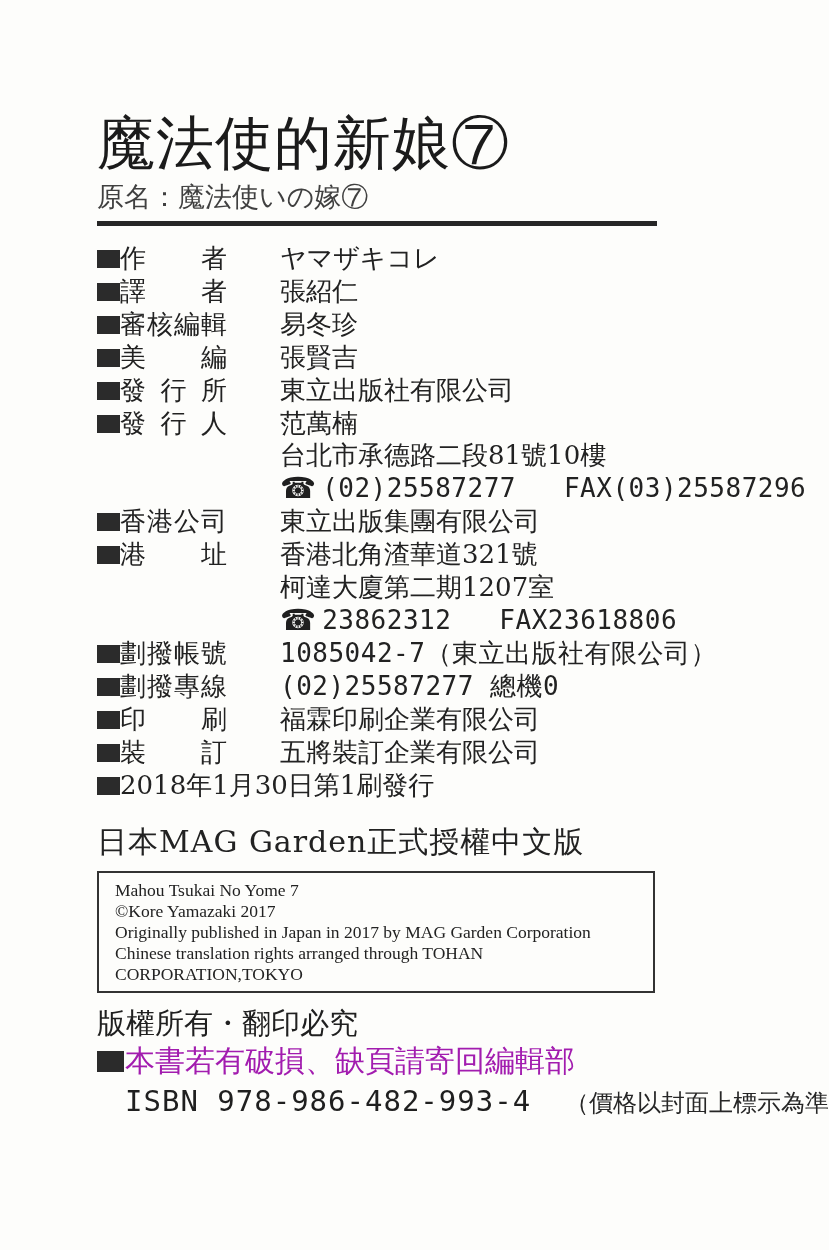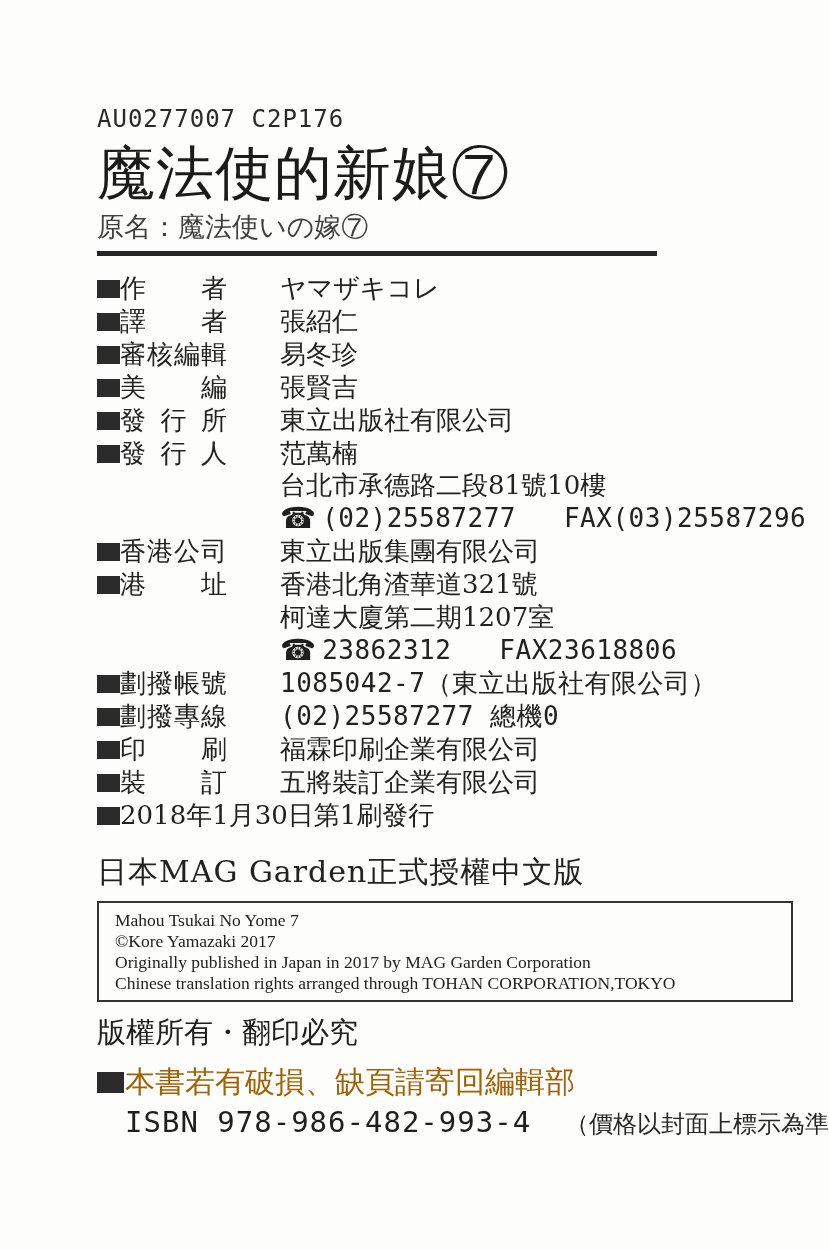--- a/index.html
+++ b/index.html
@@ -67,41 +67,40 @@
   .issue-row { line-height: 32.9px; white-space: nowrap; }
   .license-heading {
     margin-top: 22px;
     font-size: 30px;
     line-height: 38px;
     letter-spacing: 1px;
     color: #222;
   }
   .license-box {
     margin-top: 10px;
-    width: 696px;
+    width: 558px;
     box-sizing: border-box;
     border: 2px solid #333;
     padding: 7px 10px 6px 16px;
     font-family: "Liberation Serif", "DejaVu Serif", serif;
     font-size: 17.5px;
     line-height: 21px;
     color: #222;
   }
   .copyright-line {
     margin-top: 12px;
     font-size: 29px;
     line-height: 36px;
     color: #202020;
   }
   .damage-line {
     font-size: 30px;
     line-height: 40px;
     white-space: nowrap;
-    color: #a16207;
-    margin-top: 12px;
+    color: #a21caf;
   }
   .sq2 {
     display: inline-block;
     width: 27px; height: 21px;
     background: #2b2b2b;
     vertical-align: -1px;
     margin-right: 1px;
   }
   .isbn-line { line-height: 40px; white-space: nowrap; margin-left: 28px; }
   .isbn {
@@ -110,21 +109,20 @@
     letter-spacing: 1px;
     color: #1f1f1f;
   }
   .price-note { font-size: 24px; margin-left: 34px; color: #262626; }
 </style>
 </head>
 <body>
 
 <div class="page">
 
-  <div class="product-code">AU0277007 C2P176</div>
   <div class="book-title">魔法使的新娘⑦</div>
   <div class="orig-title">原名：魔法使いの嫁⑦</div>
   <div class="rule"></div>
 
   <div class="colophon">
 
     <div class="row">
       <span class="sq"></span><span class="lbl">作者</span><span class="val">ヤマザキコレ</span>
     </div>
 

